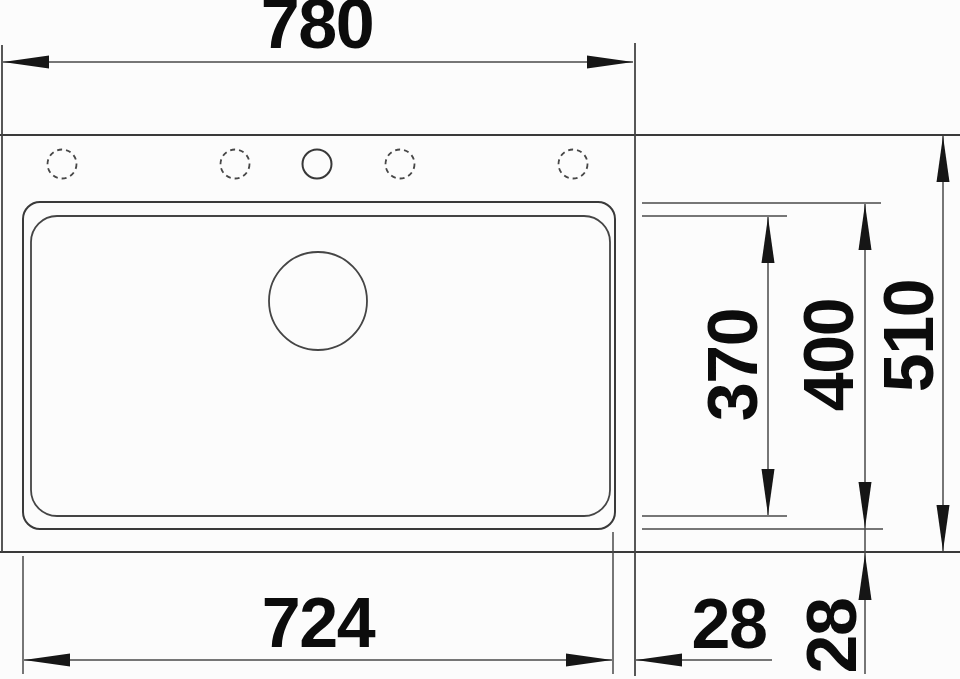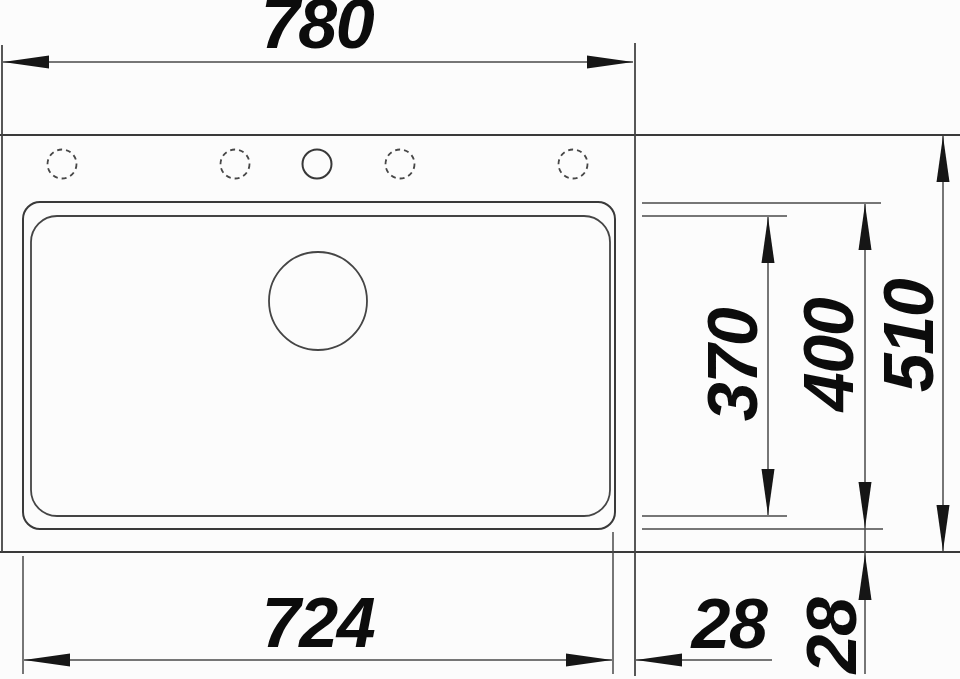--- a/index.html
+++ b/index.html
@@ -8,21 +8,20 @@
     width: 960px;
     height: 679px;
     overflow: hidden;
     background: #fcfcfc;
   }
   .stage {
     position: relative;
     width: 960px;
     height: 679px;
     font-family: "Liberation Sans", sans-serif;
-    font-style: italic;
   }
   svg { display: block; }
   .outline {
     fill: none;
     stroke: #3a3a3a;
     stroke-width: 2;
   }
   .outline-thin {
     fill: none;
     stroke: #454545;

